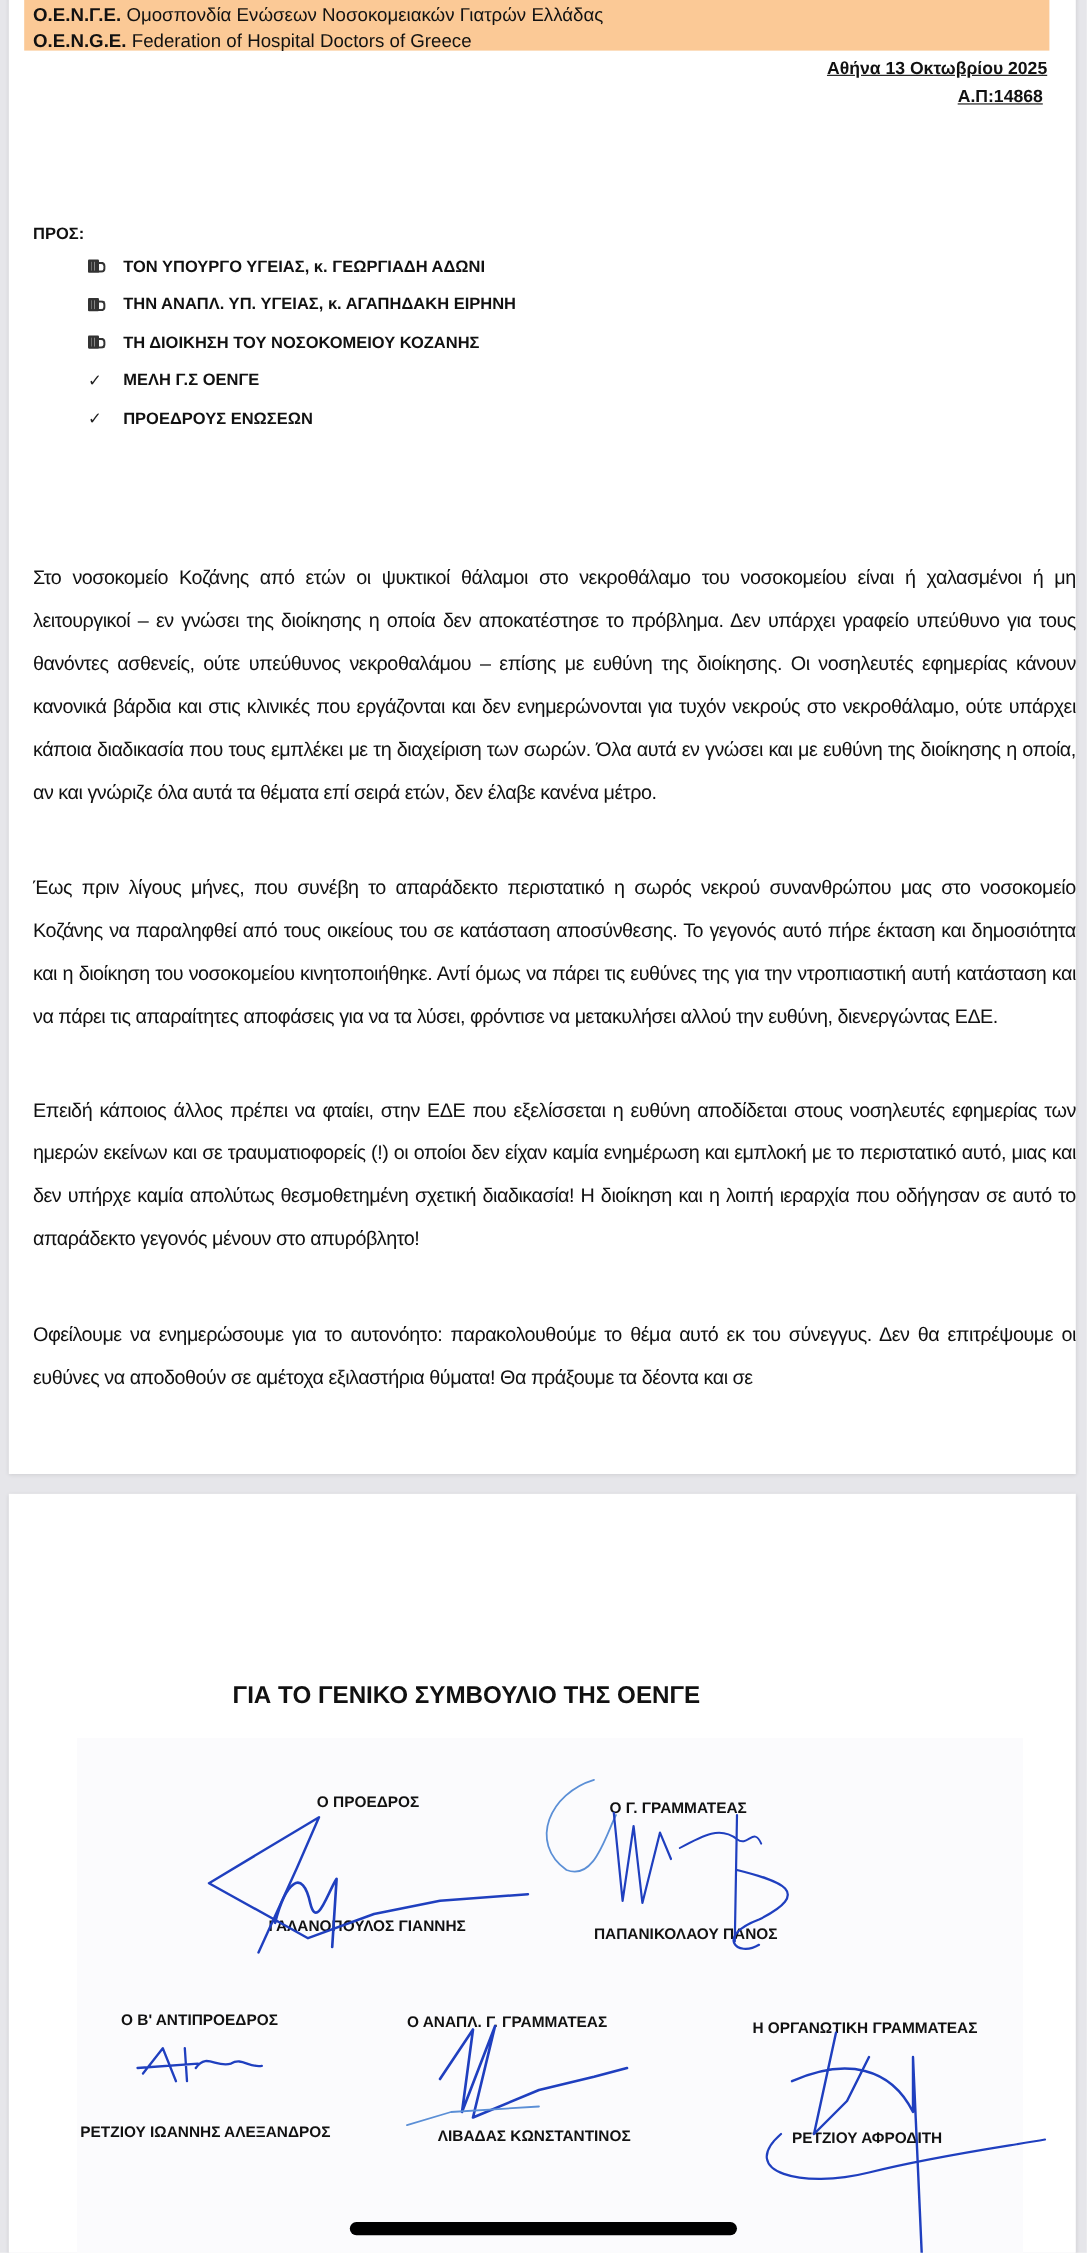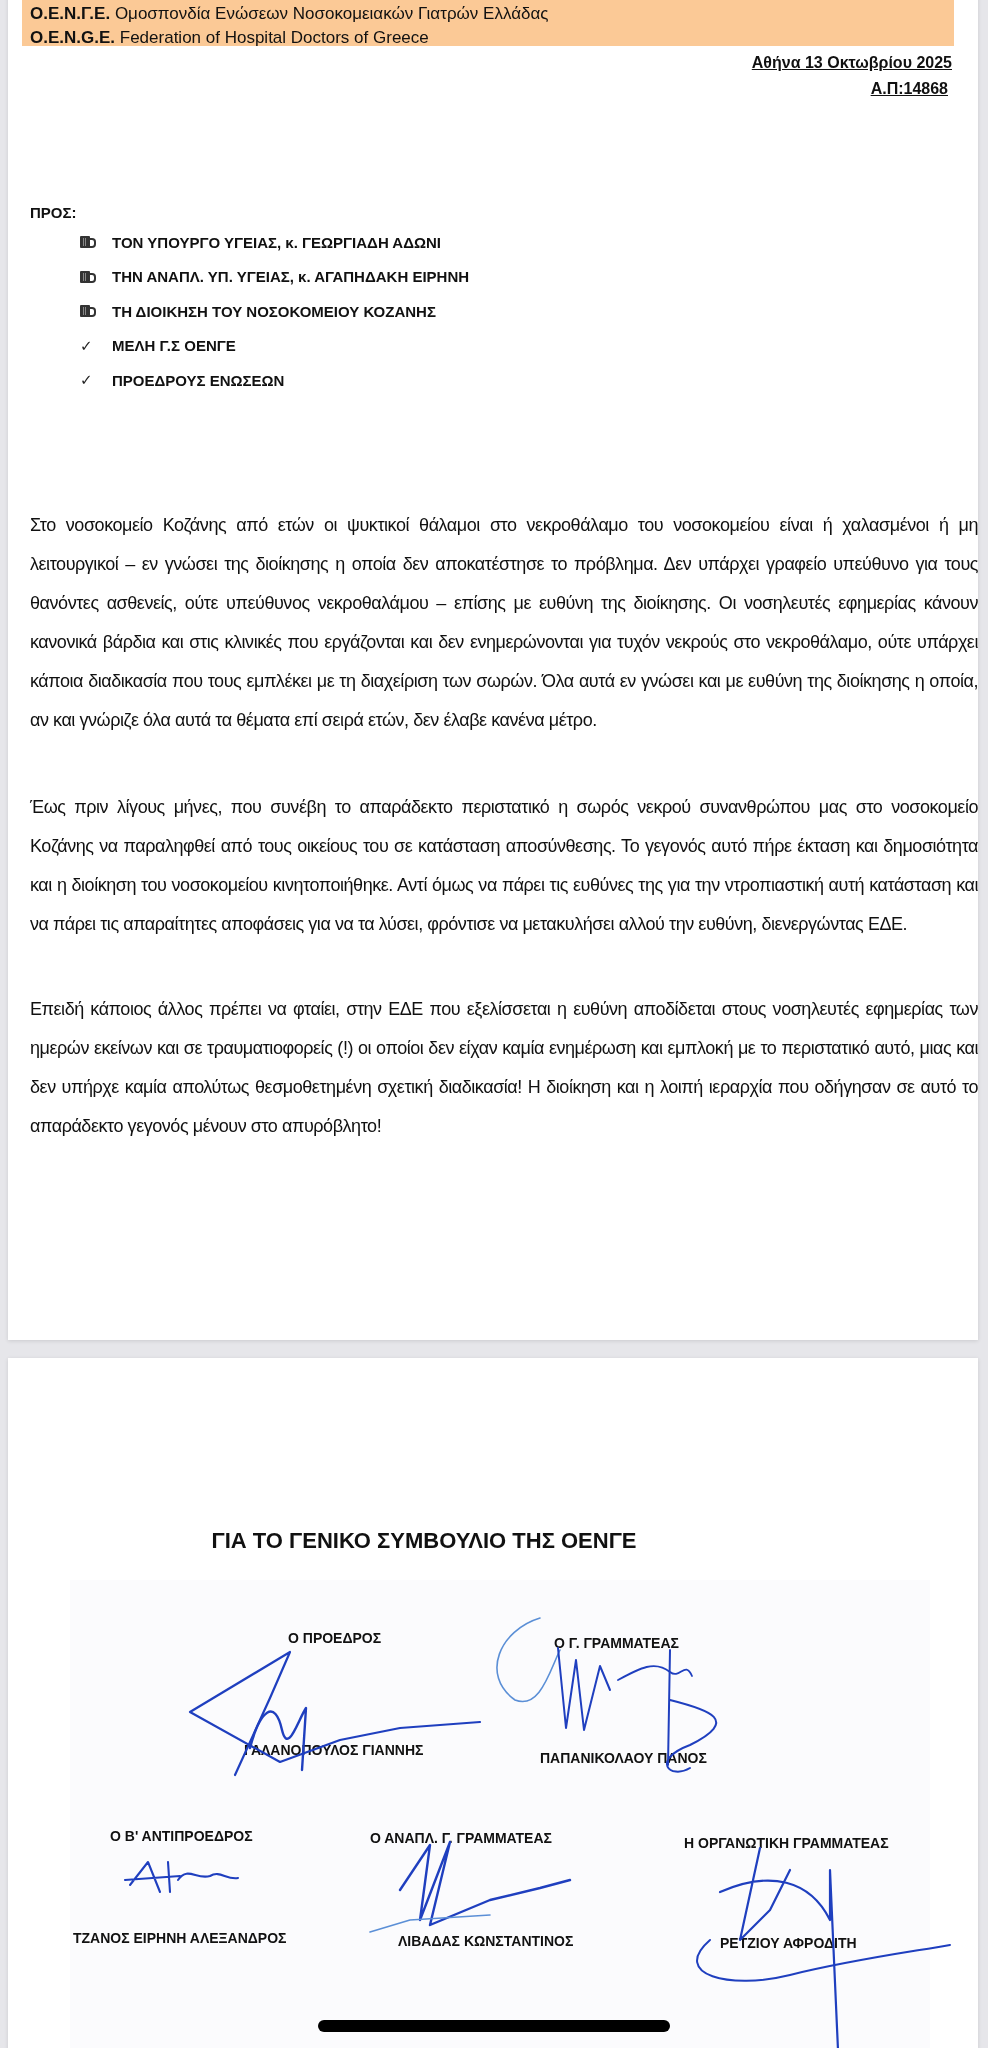--- a/index.html
+++ b/index.html
@@ -130,36 +130,37 @@
       <span class="bullet">
           <span class="check">✓</span>
         </span>
       <span>ΠΡΟΕΔΡΟΥΣ ΕΝΩΣΕΩΝ</span>
     </li>
   </ul>
 
   <div class="para" style="left:22px;top:512px;">Στο νοσοκομείο Κοζάνης από ετών οι ψυκτικοί θάλαμοι στο νεκροθάλαμο του νοσοκομείου είναι ή χαλασμένοι ή μη λειτουργικοί – εν γνώσει της διοίκησης η οποία δεν αποκατέστησε το πρόβλημα. Δεν υπάρχει γραφείο υπεύθυνο για τους θανόντες ασθενείς, ούτε υπεύθυνος νεκροθαλάμου – επίσης με ευθύνη της διοίκησης. Οι νοσηλευτές εφημερίας κάνουν κανονικά βάρδια και στις κλινικές που εργάζονται και δεν ενημερώνονται για τυχόν νεκρούς στο νεκροθάλαμο, ούτε υπάρχει κάποια διαδικασία που τους εμπλέκει με τη διαχείριση των σωρών. Όλα αυτά εν γνώσει και με ευθύνη της διοίκησης η οποία, αν και γνώριζε όλα αυτά τα θέματα επί σειρά ετών, δεν έλαβε κανένα μέτρο.</div>
   <div class="para" style="left:22px;top:794px;">Έως πριν λίγους μήνες, που συνέβη το απαράδεκτο περιστατικό η σωρός νεκρού συνανθρώπου μας στο νοσοκομείο Κοζάνης να παραληφθεί από τους οικείους του σε κατάσταση αποσύνθεσης. Το γεγονός αυτό πήρε έκταση και δημοσιότητα και η διοίκηση του νοσοκομείου κινητοποιήθηκε. Αντί όμως να πάρει τις ευθύνες της για την ντροπιαστική αυτή κατάσταση και να πάρει τις απαραίτητες αποφάσεις για να τα λύσει, φρόντισε να μετακυλήσει αλλού την ευθύνη, διενεργώντας ΕΔΕ.</div>
   <div class="para" style="left:22px;top:996px;">Επειδή κάποιος άλλος πρέπει να φταίει, στην ΕΔΕ που εξελίσσεται η ευθύνη αποδίδεται στους νοσηλευτές εφημερίας των ημερών εκείνων και σε τραυματιοφορείς (!) οι οποίοι δεν είχαν καμία ενημέρωση και εμπλοκή με το περιστατικό αυτό, μιας και δεν υπήρχε καμία απολύτως θεσμοθετημένη σχετική διαδικασία! Η διοίκηση και η λοιπή ιεραρχία που οδήγησαν σε αυτό το απαράδεκτο γεγονός μένουν στο απυρόβλητο!</div>
+  <div class="para" style="left:22px;top:1200px;">Οφείλουμε να ενημερώσουμε για το αυτονόητο: παρακολουθούμε το θέμα αυτό εκ του σύνεγγυς. Δεν θα επιτρέψουμε οι ευθύνες να αποδοθούν σε αμέτοχα εξιλαστήρια θύματα! Θα πράξουμε τα δέοντα και σε</div>
 </div>
 
 <div class="page" id="page2">
 
   <div class="council" style="top:170px;">ΓΙΑ ΤΟ ΓΕΝΙΚΟ ΣΥΜΒΟΥΛΙΟ ΤΗΣ ΟΕΝΓΕ</div>
 
   <div class="sig-area" style="left:62px;top:222px;width:860px;height:480px;">
 
     <div class="sig-label" style="left:218px;top:50px;">Ο ΠΡΟΕΔΡΟΣ</div>
     <div class="sig-label" style="left:174px;top:162px;">ΓΑΛΑΝΟΠΟΥΛΟΣ ΓΙΑΝΝΗΣ</div>
 
     <div class="sig-label" style="left:484px;top:55px;">Ο Γ. ΓΡΑΜΜΑΤΕΑΣ</div>
     <div class="sig-label" style="left:470px;top:170px;">ΠΑΠΑΝΙΚΟΛΑΟΥ ΠΑΝΟΣ</div>
 
     <div class="sig-label" style="left:28px;top:248px;margin-left:12px;">Ο Β' ΑΝΤΙΠΡΟΕΔΡΟΣ</div>
-    <div class="sig-label" style="left:3px;top:350px;">ΤΖΑΝΟΣ ΕΙΡΗΝΗ ΑΛΕΞΑΝΔΡΟΣ</div>
+    <div class="sig-label" style="left:3px;top:350px;">ΡΕΤΖΙΟΥ ΙΩΑΝΝΗΣ ΑΛΕΞΑΝΔΡΟΣ</div>
 
     <div class="sig-label" style="left:300px;top:250px;">Ο ΑΝΑΠΛ. Γ. ΓΡΑΜΜΑΤΕΑΣ</div>
     <div class="sig-label" style="left:328px;top:353px;">ΛΙΒΑΔΑΣ ΚΩΝΣΤΑΝΤΙΝΟΣ</div>
 
     <div class="sig-label" style="left:614px;top:255px;">Η ΟΡΓΑΝΩΤΙΚΗ ΓΡΑΜΜΑΤΕΑΣ</div>
     <div class="sig-label" style="left:650px;top:355px;">ΡΕΤΖΙΟΥ ΑΦΡΟΔΙΤΗ</div>
 
     <svg class="sig" width="860" height="480">
       <g fill="none" stroke="#1f3fbf" stroke-linecap="round" stroke-linejoin="round">
 

